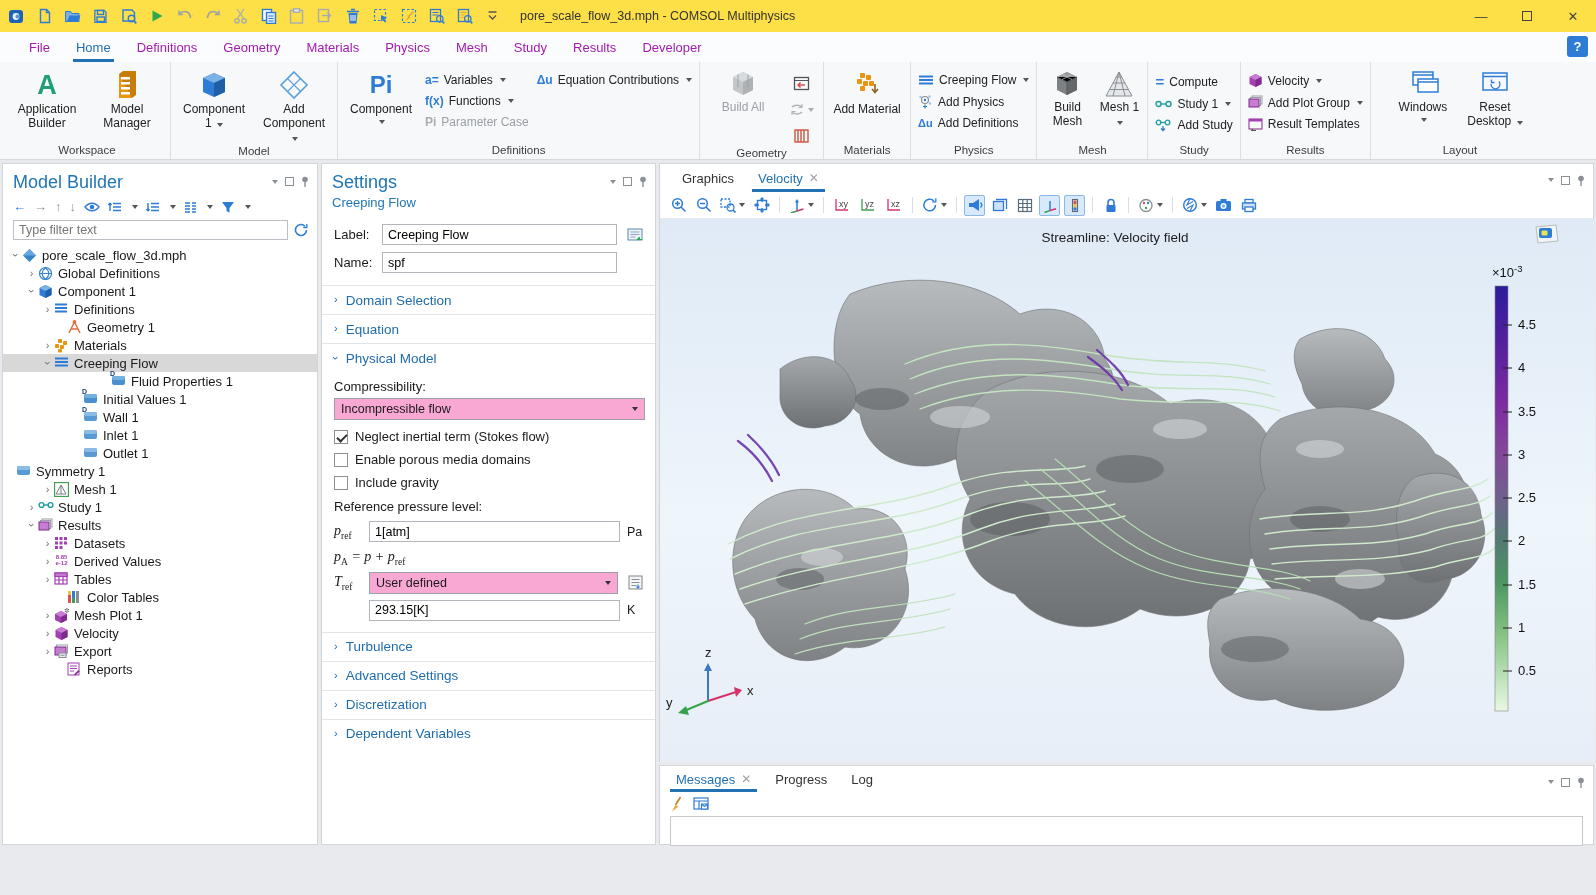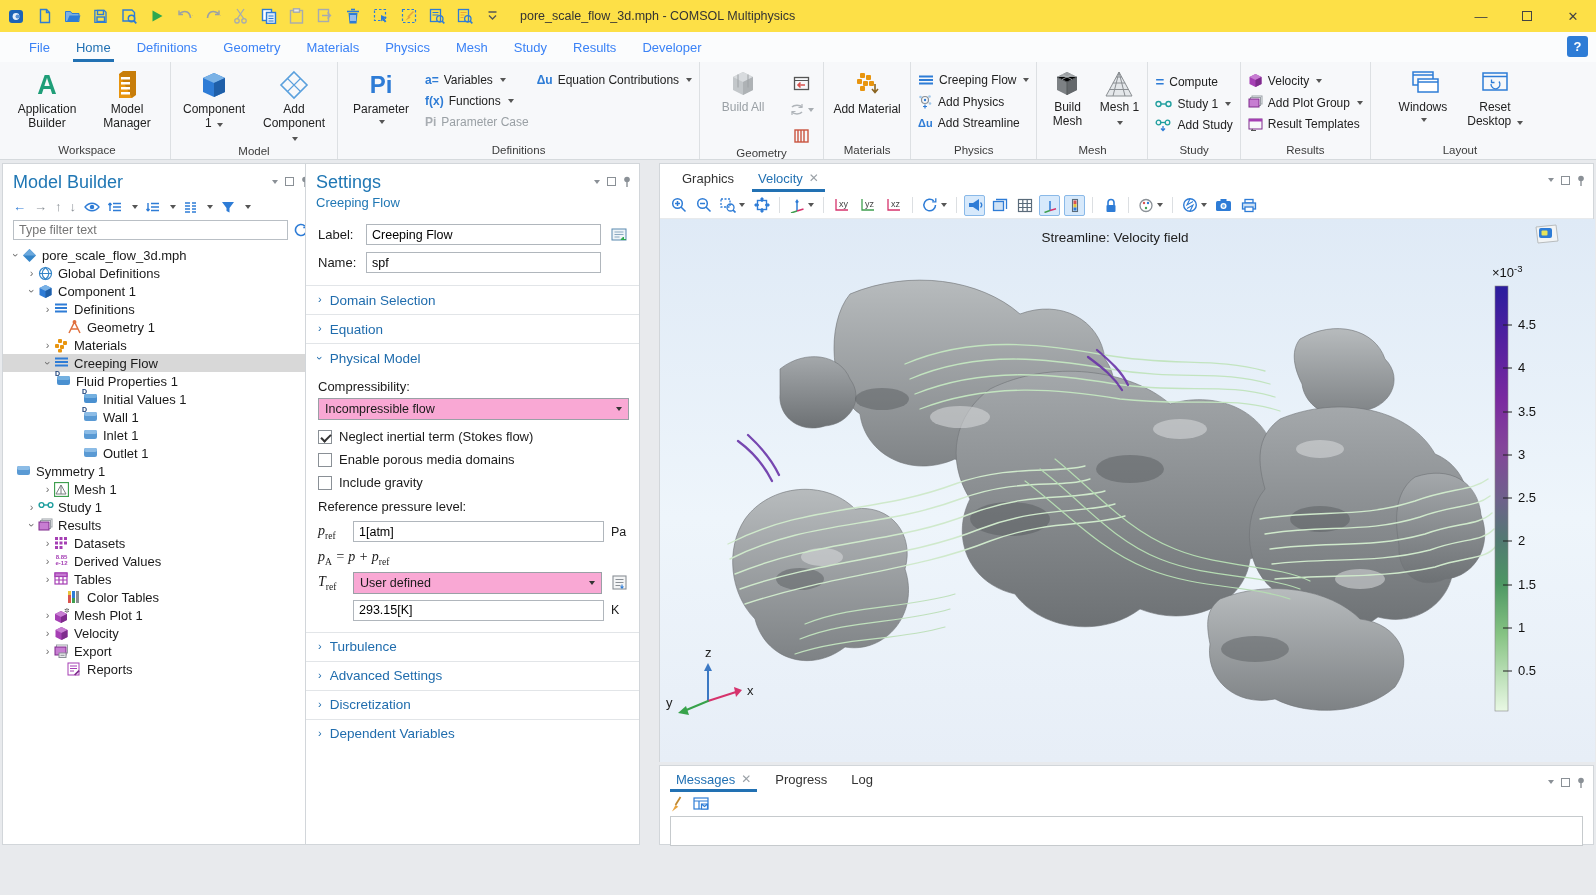--- a/index.html
+++ b/index.html
@@ -9,41 +9,41 @@
   
   .titlebar{position:absolute;top:0;left:0;right:0;height:32px;background:#fde047;display:flex;}
   .qat{display:flex;align-items:center;gap:11px;padding-left:8px}
   .qicon{width:17px;height:17px;display:flex;align-items:center;justify-content:center;cursor:pointer}
   .win-title{position:absolute;left:520px;top:0;height:32px;display:flex;align-items:center;font-size:12.5px;color:#333}
   .wincontrols{position:absolute;right:0;top:0;height:32px;display:flex}
   .wc{width:46px;height:32px;display:flex;align-items:center;justify-content:center;color:#444;font-size:13px;cursor:pointer}
   .wc .box{width:10px;height:10px;border:1.3px solid #444}
   
   .menubar{position:absolute;top:32px;left:0;right:0;height:30px;background:#fbfcfd;display:flex;align-items:stretch;padding-left:16px}
-  .menu-item{padding:0 13px;display:flex;align-items:center;font-size:13px;color:#3b82f6;cursor:pointer;position:relative}
+  .menu-item{padding:0 13px;display:flex;align-items:center;font-size:13px;color:#a21caf;cursor:pointer;position:relative}
   .menu-item.active{color:#2271b3}
   .menu-item.active::after{content:"";position:absolute;left:10px;right:10px;bottom:0;height:3px;background:#2271b3}
   .help-btn{position:absolute;right:8px;top:36px;width:21px;height:21px;background:#2e7cd6;color:#fff;border-radius:3px;display:flex;align-items:center;justify-content:center;font-weight:bold;font-size:13px;cursor:pointer}
   
   .ribbon{position:absolute;top:62px;left:0;right:0;height:98px;background:#f7f8fa;border-bottom:1px solid #d6dadd;display:flex;padding-left:4px}
   .rgroup{display:flex;flex-direction:column;border-right:1px solid #dde0e3;padding:5px 7px 0}
   .rbody{flex:1;display:flex;gap:8px;align-items:flex-start}
   .rlabel{text-align:center;font-size:11.5px;color:#3c3c3c;padding:1px 0 3px}
   .rbig{width:72px;display:flex;flex-direction:column;align-items:center;gap:3px;font-size:12px;line-height:1.15;text-align:center;color:#222;cursor:pointer;padding-top:3px}
   .rbig.dis{color:#9aa0a5}
   .rcol{display:flex;flex-direction:column;gap:7px;padding-top:6px}
   .rsm{display:flex;align-items:center;gap:5px;font-size:12px;color:#222;cursor:pointer;white-space:nowrap}
   .rsm.dis{color:#9aa0a5}
   .caret{width:0;height:0;border-left:3.5px solid transparent;border-right:3.5px solid transparent;border-top:4px solid #555;display:inline-block;margin-left:2px}
   .caret.dis{border-top-color:#a8adb2}
   .txticon{font-weight:bold;color:#2e7cd6}
   
   .panel{position:absolute;background:#fff;border:1px solid #d2d6da}
   .p-mb{left:2px;top:163px;width:316px;height:682px}
-  .p-set{left:305px;top:163px;width:335px;height:682px}
+  .p-set{left:321px;top:163px;width:335px;height:682px}
   .p-gfx{left:659px;top:163px;width:935px;height:599px}
   .p-msg{left:659px;top:765px;width:935px;height:80px}
   .phead{display:flex;align-items:flex-start;padding:8px 8px 0 10px}
   .ptitle{font-size:18px;color:#2077b4}
   .pctrl{margin-left:auto;display:flex;gap:7px;align-items:center;padding-top:4px}
   .psub{font-size:13px;color:#2077b4;padding:2px 0 0 10px}
   
   .mb-tools{display:flex;align-items:center;gap:8px;padding:6px 8px 4px 10px;color:#6a7075;font-size:13px}
   .mb-tools .t{cursor:pointer;color:#8a9096}
   .mb-tools .t.blue{color:#2e7cd6}
@@ -295,21 +295,21 @@
           <span><span>Add Component</span> <span class="caret"></span></span>
         </div>
       </div>
       <div class="rlabel">Model</div>
     </div>
 
     <div class="rgroup">
       <div class="rbody">
         <div class="rbig">
           <span class="txticon" style="font-size:24px;line-height:30px">Pi</span>
-          <span>Parameter</span>
+          <span>Component</span>
           <span class="caret"></span>
         </div>
         <div class="rcol">
           <div class="rsm">
               <span class="txticon">a=</span>
               <span>Variables</span>
               <span class="caret"></span>
             </div>
           <div class="rsm">
               <span class="txticon">f(x)</span>
@@ -413,21 +413,21 @@
                   <circle cx="2.5" cy="3" r="1.3" fill="#9ec6ea"></circle>
                   <circle cx="11.5" cy="2.5" r="1.3" fill="#9ec6ea"></circle>
                   <circle cx="12" cy="9.5" r="1.3" fill="#9ec6ea"></circle>
                   <path d="M7 10.5v4M5 12.5h4" stroke="#2e7cd6" stroke-width="1.2"></path>
                 </svg>
               </span>
               <span>Add Physics</span>
             </div>
           <div class="rsm">
               <span class="txticon" style="font-size:11px">Δu</span>
-              <span>Add Streamline</span>
+              <span>Add Definitions</span>
             </div>
         </div>
       </div>
       <div class="rlabel">Physics</div>
     </div>
 
     <div class="rgroup">
       <div class="rbody">
         <div class="rbig" style="width:46px">
           <span>
@@ -682,21 +682,21 @@
         </div>
       <div class="trow sel" style="padding-left:38px">
           <span class="exp open">›</span>
           <span class="ticon">
             <svg width="15" height="12">
               <path d="M1 2.5h13M1 6h13M1 9.5h13" stroke="#2e7cd6" stroke-width="1.8"></path>
             </svg>
           </span>
           <span class="tlabel">Creeping Flow</span>
         </div>
-      <div class="trow" style="padding-left:40px">
+      <div class="trow" style="padding-left:95px">
           <span class="exp" style="visibility:hidden">›</span>
           <span class="ticon">
             <span class="dmark">D</span>
             <svg width="15" height="12">
               <rect x="1" y="2" width="13" height="9" rx="2" fill="#4a90d0"></rect>
               <rect x="1" y="2" width="13" height="4" rx="2" fill="#74b0e0"></rect>
             </svg>
           </span>
           <span class="tlabel">Fluid Properties 1</span>
         </div>

